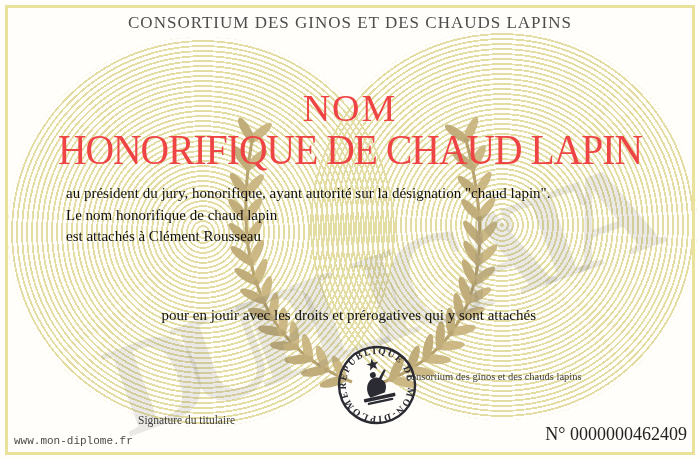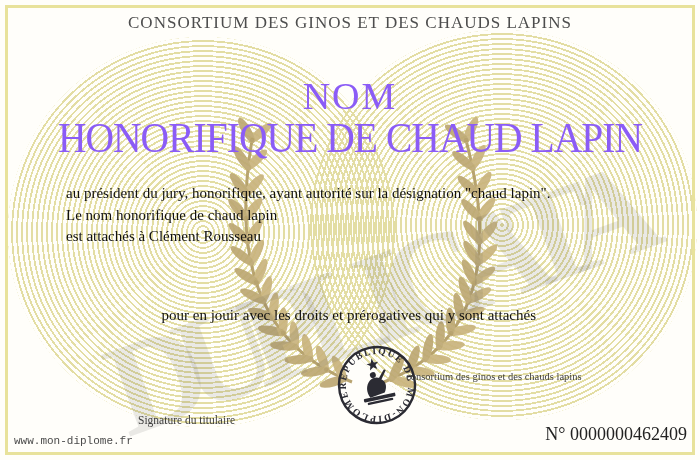--- a/index.html
+++ b/index.html
@@ -26,21 +26,21 @@
     position:absolute;left:118px;top:318px;z-index:2;
     font-size:132px;font-weight:bold;letter-spacing:-0.18em;
     color:rgba(95,95,95,0.13);white-space:nowrap;
     transform:rotate(-20deg);transform-origin:0 60%;
     pointer-events:none;user-select:none;
   }
   .header-line{
     position:absolute;left:0;right:0;top:13px;text-align:center;z-index:3;
     font-size:17px;letter-spacing:1px;color:#4d4d4d;
   }
-  .title{position:absolute;left:0;right:0;top:76px;text-align:center;z-index:3;color:#8b5cf6;}
+  .title{position:absolute;left:0;right:0;top:88px;text-align:center;z-index:3;color:#ef4444;}
   .title .l1{font-size:38px;letter-spacing:2px;line-height:40px;}
   .title .l2{font-size:42px;letter-spacing:-1px;line-height:44px;white-space:nowrap;
              transform:scaleX(0.94);transform-origin:50% 50%;}
   .body-text{position:absolute;left:66px;top:183px;z-index:3;
              font-size:15px;line-height:21.5px;color:#101010;}
   .grant-line{position:absolute;left:66px;width:470px;top:307px;text-align:right;
               z-index:3;font-size:15px;color:#101010;}
   .sig-label{position:absolute;left:138px;top:370px;z-index:3;font-size:11.5px;color:#3c3c3c;margin-top:44px;}
   .issuer-caption{position:absolute;left:406px;top:371px;z-index:4;font-size:10.5px;color:#3c3c3c;}
   .seal{position:absolute;left:334px;top:342px;z-index:3;}

